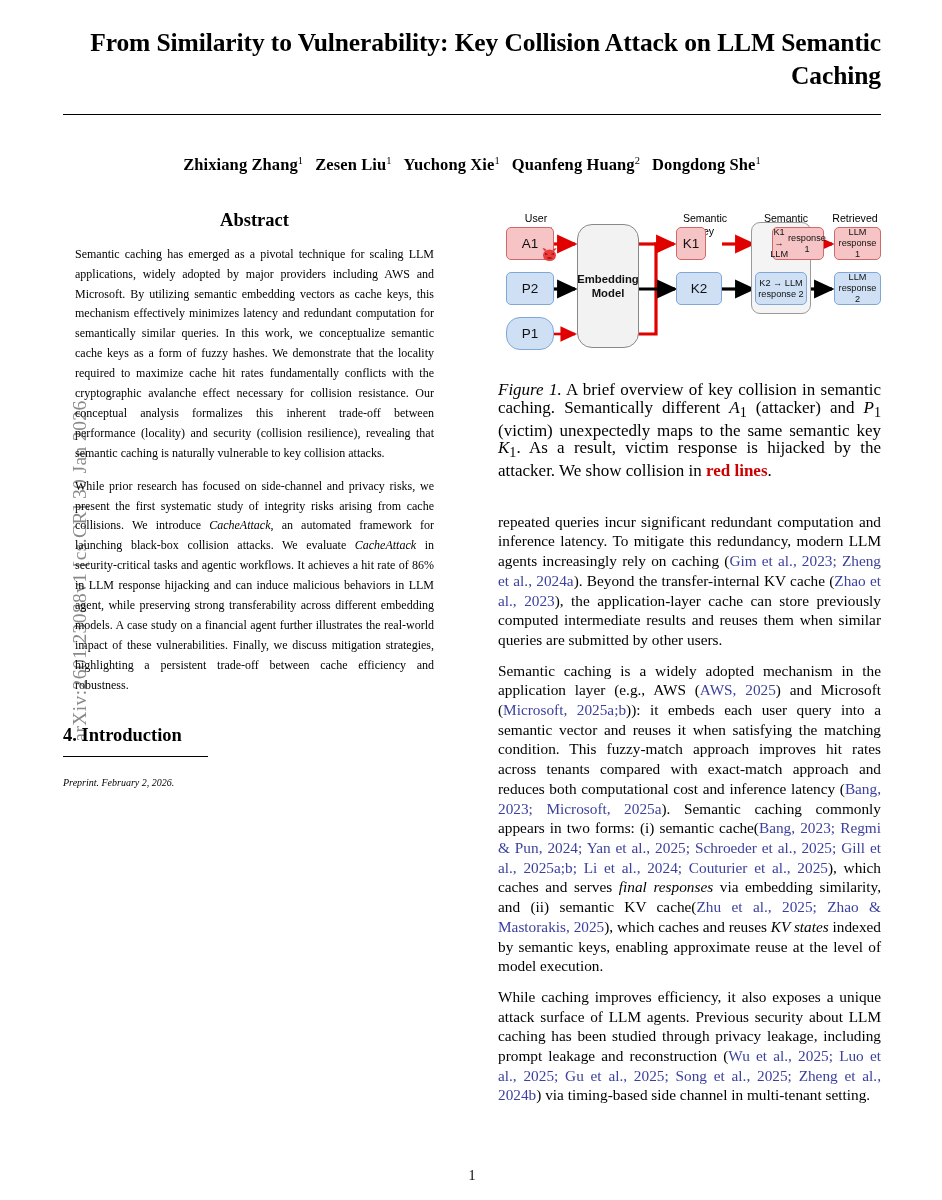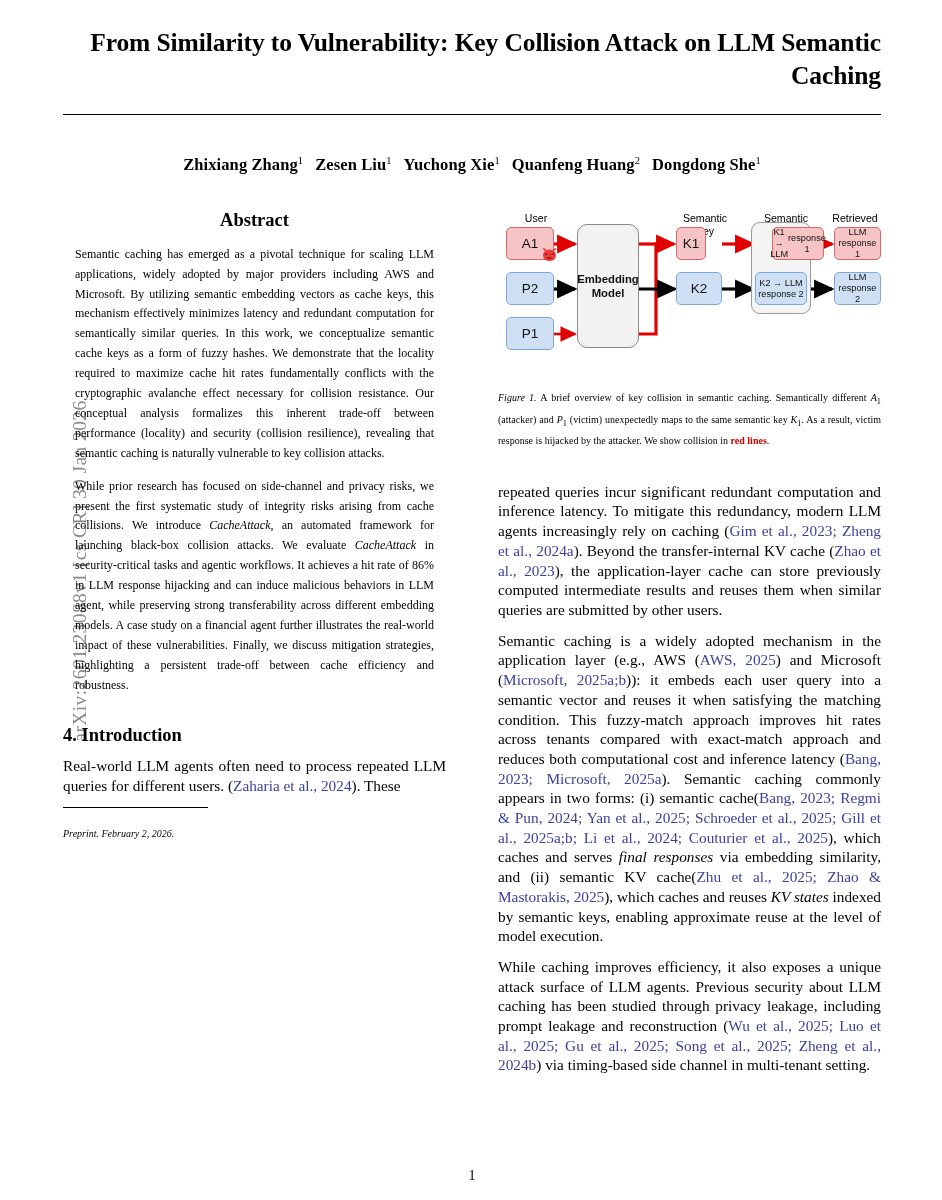--- a/index.html
+++ b/index.html
@@ -134,24 +134,24 @@
     font-size: 10px;
     margin-top: 16px;
   }
 
   
   .figure {
     position: relative;
     width: 383px;
   }
   .fig-caption {
-    font-size: 10px;
+    font-size: 17px;
     line-height: 17.6px;
     text-align: justify;
-    margin-top: 18px;
+    margin-top: 10px;
   }
   .fig-caption .fignum { font-style: italic; }
 
   
   .diagram {
     position: relative;
     width: 383px;
     height: 175px;
     font-family: "Liberation Sans", sans-serif;
   }
@@ -224,21 +224,20 @@
 
       <div class="abstract-head">Abstract</div>
 
       <div class="abstract-body">
         <p>Semantic caching has emerged as a pivotal technique for scaling LLM applications, widely adopted by major providers including AWS and Microsoft. By utilizing semantic embedding vectors as cache keys, this mechanism effectively minimizes latency and redundant computation for semantically similar queries. In this work, we conceptualize semantic cache keys as a form of fuzzy hashes. We demonstrate that the locality required to maximize cache hit rates fundamentally conflicts with the cryptographic avalanche effect necessary for collision resistance. Our conceptual analysis formalizes this inherent trade-off between performance (locality) and security (collision resilience), revealing that semantic caching is naturally vulnerable to key collision attacks.</p>
         <p><span>While prior research has focused on side-channel and privacy risks, we present the first systematic study of integrity risks arising from cache collisions. We introduce </span><span class="italic">CacheAttack</span><span>, an automated framework for launching black-box collision attacks. We evaluate </span><span class="italic">CacheAttack</span><span> in security-critical tasks and agentic workflows. It achieves a hit rate of 86% in LLM response hijacking and can induce malicious behaviors in LLM agent, while preserving strong transferability across different embedding models. A case study on a financial agent further illustrates the real-world impact of these vulnerabilities. Finally, we discuss mitigation strategies, highlighting a persistent trade-off between cache efficiency and robustness.</span></p>
       </div>
 
       <div class="sec-head">4. Introduction</div>
 
-      <p class="body-par"><span>Real-world LLM agents often need to process repeated LLM queries for different users.  (</span><span class="cite">Zaharia et al., 2024</span><span>). These</span></p>
 
       <hr class="footnote-rule">
 
 
       <div class="preprint">Preprint. February 2, 2026.</div>
     </div>
 
     <div class="col col-right">
 
       <div class="figure">
@@ -299,23 +298,23 @@
               <path d="M3.2 5.6 C5.5 5.2 7.4 6.4 8.4 8.0 L5.4 8.4 Z" fill="#e03030"></path>
               <path d="M20.8 5.6 C18.5 5.2 16.6 6.4 15.6 8.0 L18.6 8.4 Z" fill="#e03030"></path>
               <ellipse cx="12" cy="14.2" rx="8.2" ry="7.4" fill="#ed3b3b"></ellipse>
               <path d="M6.3 11.3 L10.4 12.9 L6.4 13.6 Z" fill="#7a0d0d"></path>
               <path d="M17.7 11.3 L13.6 12.9 L17.6 13.6 Z" fill="#7a0d0d"></path>
               <path d="M8.0 17.6 Q12 15.6 16 17.6 Q12 19.6 8.0 17.6 Z" fill="#7a0d0d"></path>
             </svg>
           </span>
 
           <div class="node blue" style="left:8px;  top:76px; width:48px; height:33px;">P2</div>
-          <div class="node blue" style="left:8px;  top:121px; width:48px; height:33px;">P1</div>
-
-          <div class="node grey" style="left:79px; top:28px; width:62px; height:124px; flex-direction:column;">
+          <div class="node blue" style="left:8px;  top:121px; width:48px; height:33px;border-radius:14px;">P1</div>
+
+          <div class="node grey" style="left:79px; top:28px; width:62px; height:124px; flex-direction:column;border-radius:15px;">
             <span>Embedding</span>
             <span>Model</span>
           </div>
 
           <div class="node red" style="left:178px; top:31px; width:30px; height:33px;">K1</div>
           <div class="node blue" style="left:178px; top:76px; width:46px; height:33px;">K2</div>
 
           <div class="node cachebox" style="left:253px; top:26px; width:60px; height:92px;"></div>
           <div class="node red small" style="left:257px; top:31px; width:52px; height:33px; flex-direction:row;margin-left:17px;">
             <span>K1 → LLM</span>

